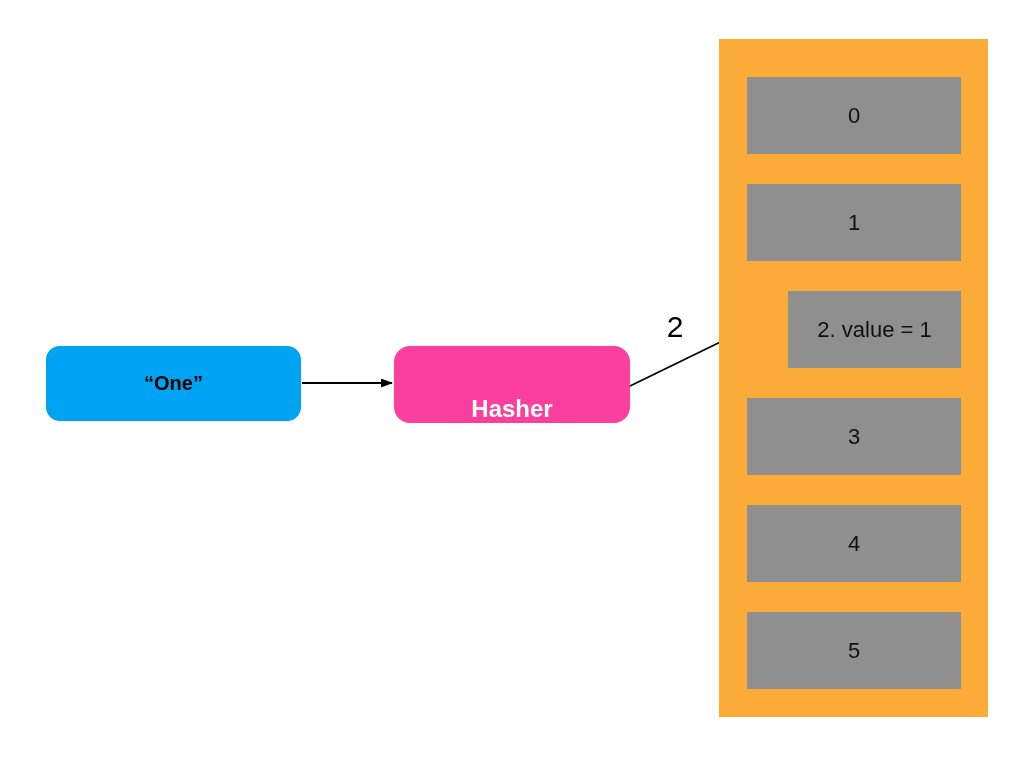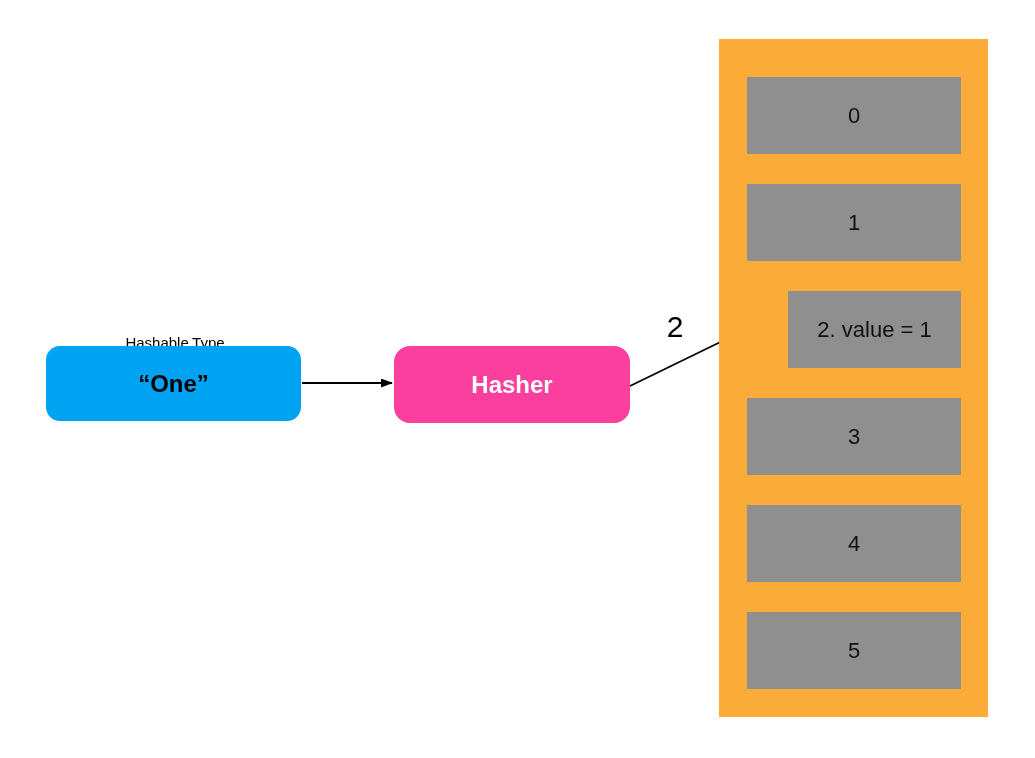--- a/index.html
+++ b/index.html
@@ -46,32 +46,32 @@
   .input-box {
     position: absolute;
     left: 46px;
     top: 346px;
     width: 255px;
     height: 75px;
     border-radius: 14px;
     display: flex;
     align-items: center;
     justify-content: center;
-    font-size: 24px;
+    font-size: 20px;
     font-weight: bold;
   }
   .hasher-box {
     position: absolute;
     left: 394px;
     top: 346px;
     width: 236px;
     height: 77px;
     border-radius: 16px;
     display: flex;
-    align-items: center;
+    align-items: flex-end;
     justify-content: center;
     font-size: 24px;
     font-weight: bold;
     color: #ffffff;
   }
   .hash-index {
     position: absolute;
     left: 658px;
     top: 311px;
     width: 34px;
@@ -110,23 +110,20 @@
   <svg class="arrows-layer" viewBox="0 0 1035 758" xmlns="http://www.w3.org/2000/svg">
     <defs>
       <marker id="arrowhead" markerWidth="14" markerHeight="11" refX="11" refY="4.5" orient="auto" markerUnits="userSpaceOnUse">
         <path d="M0,0 L12,4.5 L0,9 Z" fill="#000000"></path>
       </marker>
     </defs>
     <line x1="302" y1="383" x2="392" y2="383" stroke="#000000" stroke-width="2" marker-end="url(#arrowhead)"></line>
     <line x1="630" y1="386" x2="743" y2="331" stroke="#000000" stroke-width="1.8" marker-end="url(#arrowhead)"></line>
   </svg>
 
-  <div class="type-label">
-    <span class="misspelled" style="text-decoration-color: rgb(255, 59, 48);">Hashable</span><span class="rest-word">Type</span>
-  </div>
 
   <div class="input-box" style="background-color: rgb(0, 162, 242);">
     <span>“One”</span>
   </div>
 
   <div class="hasher-box" style="background-color: rgb(251, 63, 158);">
     <span>Hasher</span>
   </div>
 
   <div class="hash-index">2</div>

